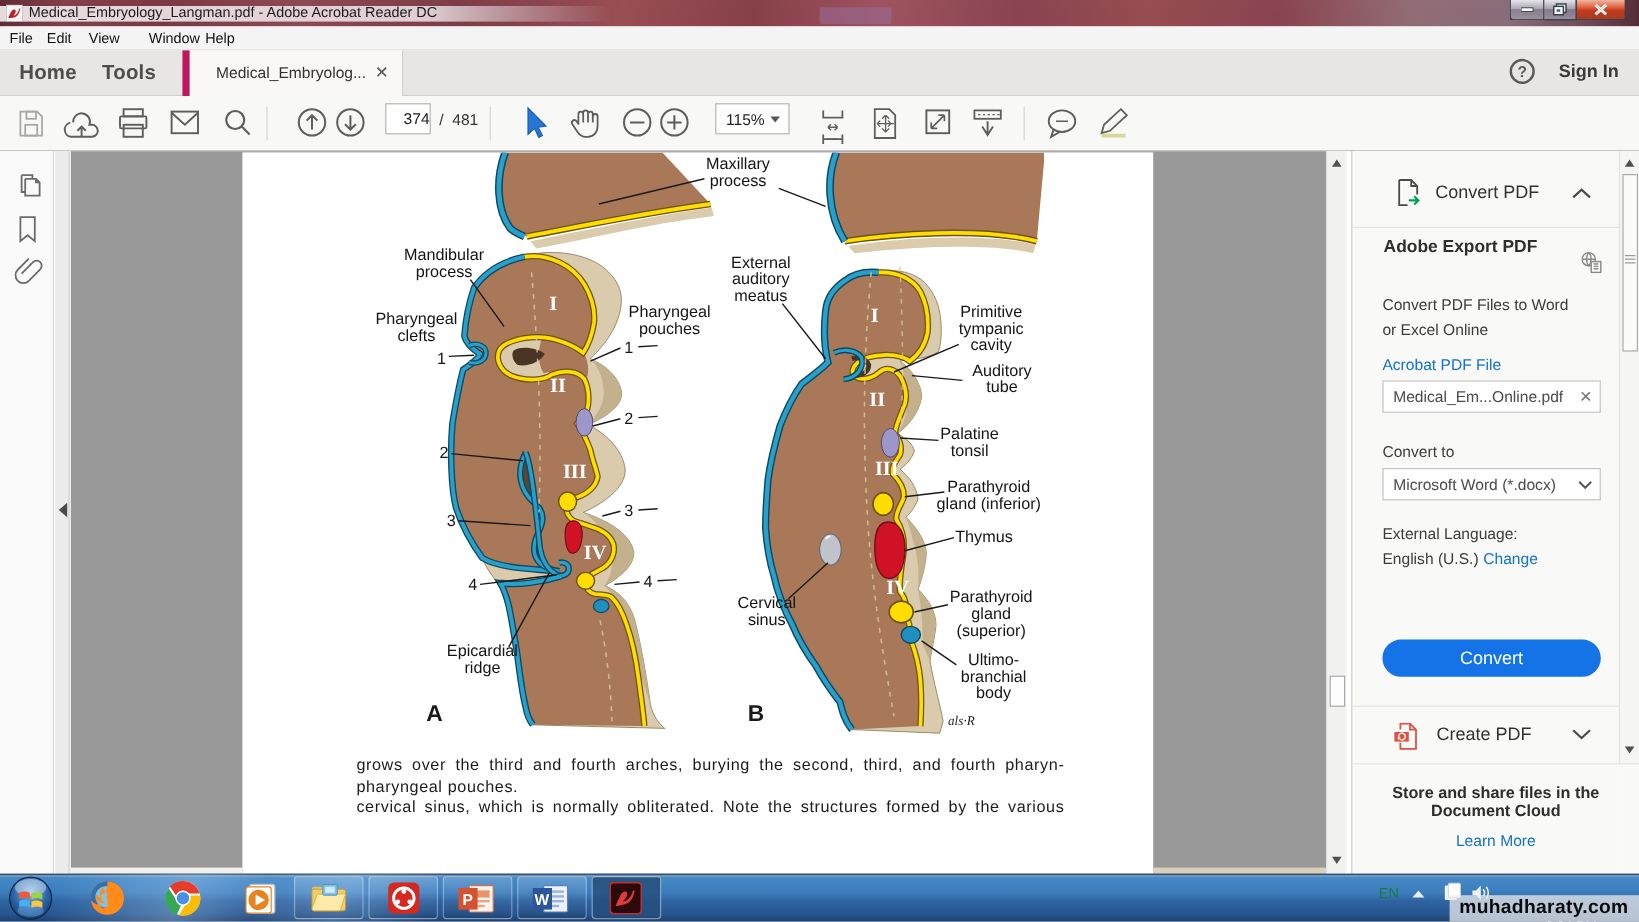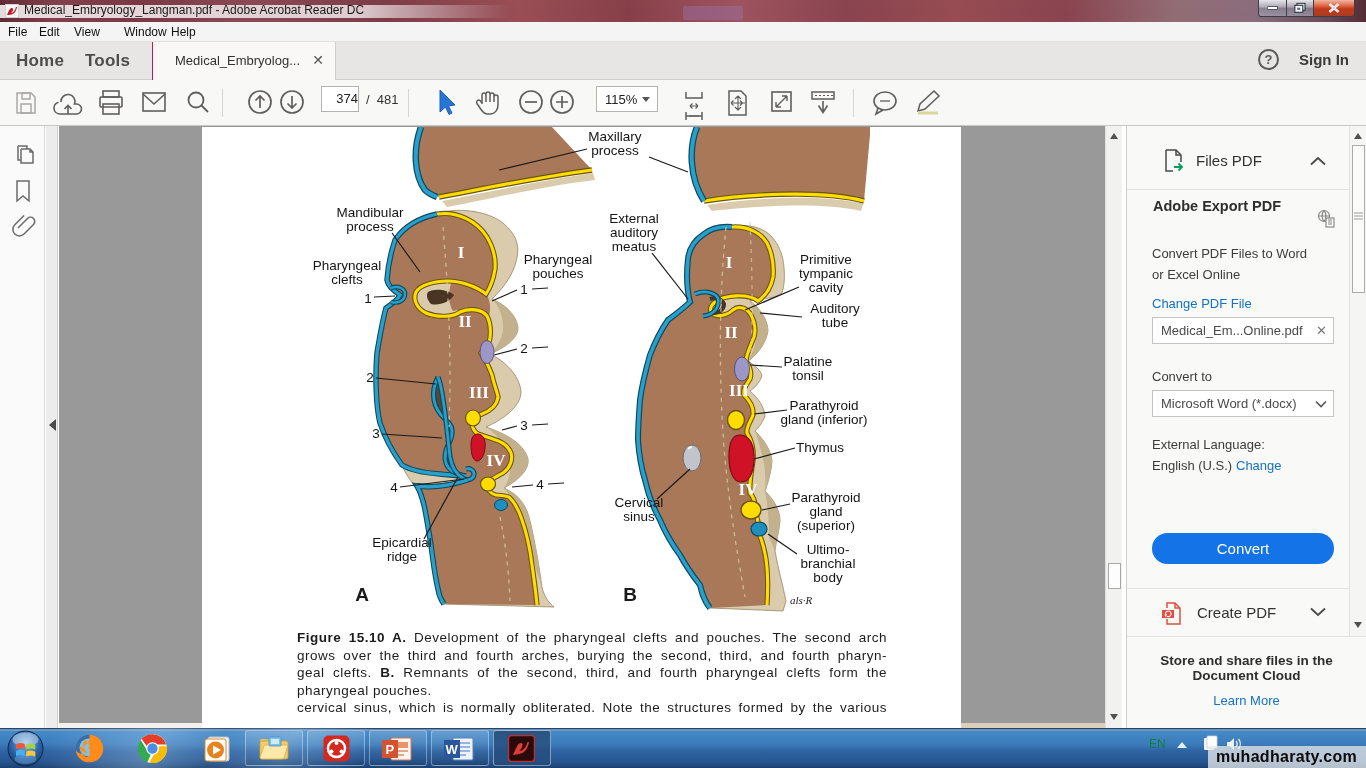--- a/index.html
+++ b/index.html
@@ -27,21 +27,21 @@
   background:linear-gradient(180deg,#f0b6a0 0%,#e06848 35%,#c23a1c 55%,#a93c20 100%); }
 .winbtn svg { position:absolute; left:50%; top:50%; transform:translate(-50%,-50%); }
 
 
 #menubar { left:0; top:22px; width:1366px; height:20px; background:#f4f4f4; border-bottom:1px solid #e0e0e0; }
 #menubar span { position:absolute; top:3px; font-size:12px; color:#101010; }
 
 
 #tabbar { left:0; top:42px; width:1366px; height:38px; background:#e7e6e5; border-bottom:1px solid #d0cfce; }
 .tabtxt { position:absolute; top:9px; font-size:17px; color:#4d4d4d; font-weight:700; letter-spacing:0.2px; }
-#activetab { position:absolute; left:152px; top:0; width:184px; height:38px; background:#f9f8f7; border-left:1px solid #be185d; border-right:1px solid #cfcecd; }
+#activetab { position:absolute; left:152px; top:0; width:184px; height:38px; background:#f9f8f7; border-left:6px solid #be185d; border-right:1px solid #cfcecd; }
 #activetab .t { position:absolute; left:22px; top:11px; font-size:13px; color:#323232; }
 #activetab .x { position:absolute; right:11px; top:10px; font-size:14px; color:#555; }
 #helpq { position:absolute; left:1258px; top:49px; width:21px; height:21px; border:2px solid #5a5a5a; border-radius:50%; color:#5a5a5a; font-size:13px; font-weight:700; text-align:center; line-height:18px; }
 #signin { position:absolute; left:1299px; top:51px; font-size:15px; color:#3a3a3a; font-weight:700; }
 
 
 #toolbar { left:0; top:80px; width:1366px; height:46px; background:#f8f8f7; border-bottom:1px solid #c9c8c7; }
 .tbi { position:absolute; top:0; }
 .tsep { position:absolute; top:9px; width:1px; height:28px; background:#d6d5d4; }
 #pagebox { position:absolute; left:321px; top:6px; width:38px; height:26px; background:#fff; border:1px solid #b4b3b2; font-size:13px; color:#222; text-align:right; line-height:24px; }
@@ -516,23 +516,21 @@
           <text x="322" y="303">3</text>
           <text x="338" y="362">4</text>
       </g>
       <g fill="#1a1a1a" font-size="19" font-weight="700" text-anchor="middle" font-family="Liberation Sans">
         <text x="160" y="474">A</text>
           <text x="428" y="474">B</text>
       </g>
       <text x="588" y="477" font-size="11" font-style="italic" font-family="Liberation Serif" fill="#222">als·R</text>
     </svg>
     <div id="caption">
-      <div class="capline"><b>Figure 15.10 A.</b> Development of the pharyngeal clefts and pouches. The second arch</div>
       <div class="capline">grows over the third and fourth arches, burying the second, third, and fourth pharyn-</div>
-      <div class="capline">geal clefts. <b>B.</b> Remnants of the second, third, and fourth pharyngeal clefts form the</div>
       <div class="capline last">pharyngeal pouches.</div>
       <div class="capline">cervical sinus, which is normally obliterated. Note the structures formed by the various</div>
     </div>
   </div>
   <div id="vsb" class="abs">
     <div class="sbarrow" style="left:4px;top:7px;border-left:4.5px solid transparent;border-right:4.5px solid transparent;border-bottom:6px solid #505050;"></div>
     <div class="thumb"></div>
     <div class="sbarrow" style="left:4px;top:588px;border-left:4.5px solid transparent;border-right:4.5px solid transparent;border-top:6px solid #505050;"></div>
   </div>
   <div id="collL"></div>
@@ -548,38 +546,38 @@
     <div class="sbarrow" style="left:4px;top:496px;border-left:4.5px solid transparent;border-right:4.5px solid transparent;border-top:6px solid #505050;"></div>
   </div>
   <div id="rpfoot" class="abs"></div>
 
   <svg class="abs" style="left:1163px;top:149px" width="22" height="23" viewBox="0 0 22 23">
     <path d="M3 1 h10 l5 5 v7" fill="none" stroke="#4a4a4a" stroke-width="1.5"></path>
     <path d="M13 1 v5 h5" fill="none" stroke="#4a4a4a" stroke-width="1.5"></path>
     <path d="M3 1 v21 h7" fill="none" stroke="#4a4a4a" stroke-width="1.5"></path>
     <path d="M11 18 h8 m-3.5 -3.5 l3.5 3.5 l-3.5 3.5" fill="none" stroke="#00a05a" stroke-width="1.8"></path>
   </svg>
-  <div class="rp" style="left:1196px;top:152px;font-size:15px;color:#323232">Files PDF</div>
+  <div class="rp" style="left:1196px;top:152px;font-size:15px;color:#323232">Convert PDF</div>
   <svg class="abs" style="left:1310px;top:156px" width="16" height="10">
       <path d="M1 8.5 L8 2 L15 8.5" fill="none" stroke="#4a4a4a" stroke-width="1.8"></path>
     </svg>
   <div class="rpdiv" style="top:189px"></div>
 
   <div class="rp" style="left:1153px;top:198px;font-size:14.5px;font-weight:700;color:#2e2e2e">Adobe Export PDF</div>
   <svg class="abs" style="left:1317px;top:209px" width="19" height="19" viewBox="0 0 19 19">
     <g stroke="#8a8a8a" stroke-width="1.2" fill="none">
       <circle cx="7" cy="7" r="5.5"></circle>
         <path d="M2 7 h10 M7 1.5 c-2.5 2.5 -2.5 8.5 0 11 c2.5 -2.5 2.5 -8.5 0 -11"></path>
       <rect x="9" y="9" width="8" height="9" fill="#f9f9f8"></rect>
         <path d="M11 11 h4 M11 13 h4 M11 15 h4"></path>
     </g>
   </svg>
   <div class="rp" style="left:1152px;top:246px">Convert PDF Files to Word</div>
   <div class="rp" style="left:1152px;top:267px">or Excel Online</div>
-  <div class="rp rplink" style="left:1152px;top:296px">Change PDF File</div>
+  <div class="rp rplink" style="left:1152px;top:296px">Acrobat PDF File</div>
   <div class="rpbox" style="top:317px">
       <span style="position:absolute;left:8px;top:5px;font-size:13px;color:#4a4a4a">Medical_Em...Online.pdf</span>
       <span style="position:absolute;right:6px;top:5px;font-size:13px;color:#777">✕</span>
     </div>
   <div class="rp" style="left:1152px;top:369px">Convert to</div>
   <div class="rpbox" style="top:390px">
       <span style="position:absolute;left:8px;top:5px;font-size:13px;color:#4a4a4a">Microsoft Word (*.docx)</span>
     <svg style="position:absolute;right:6px;top:9px" width="12" height="8">
         <path d="M1 1.5 L6 6.5 L11 1.5" fill="none" stroke="#555" stroke-width="1.6"></path>
       </svg>

